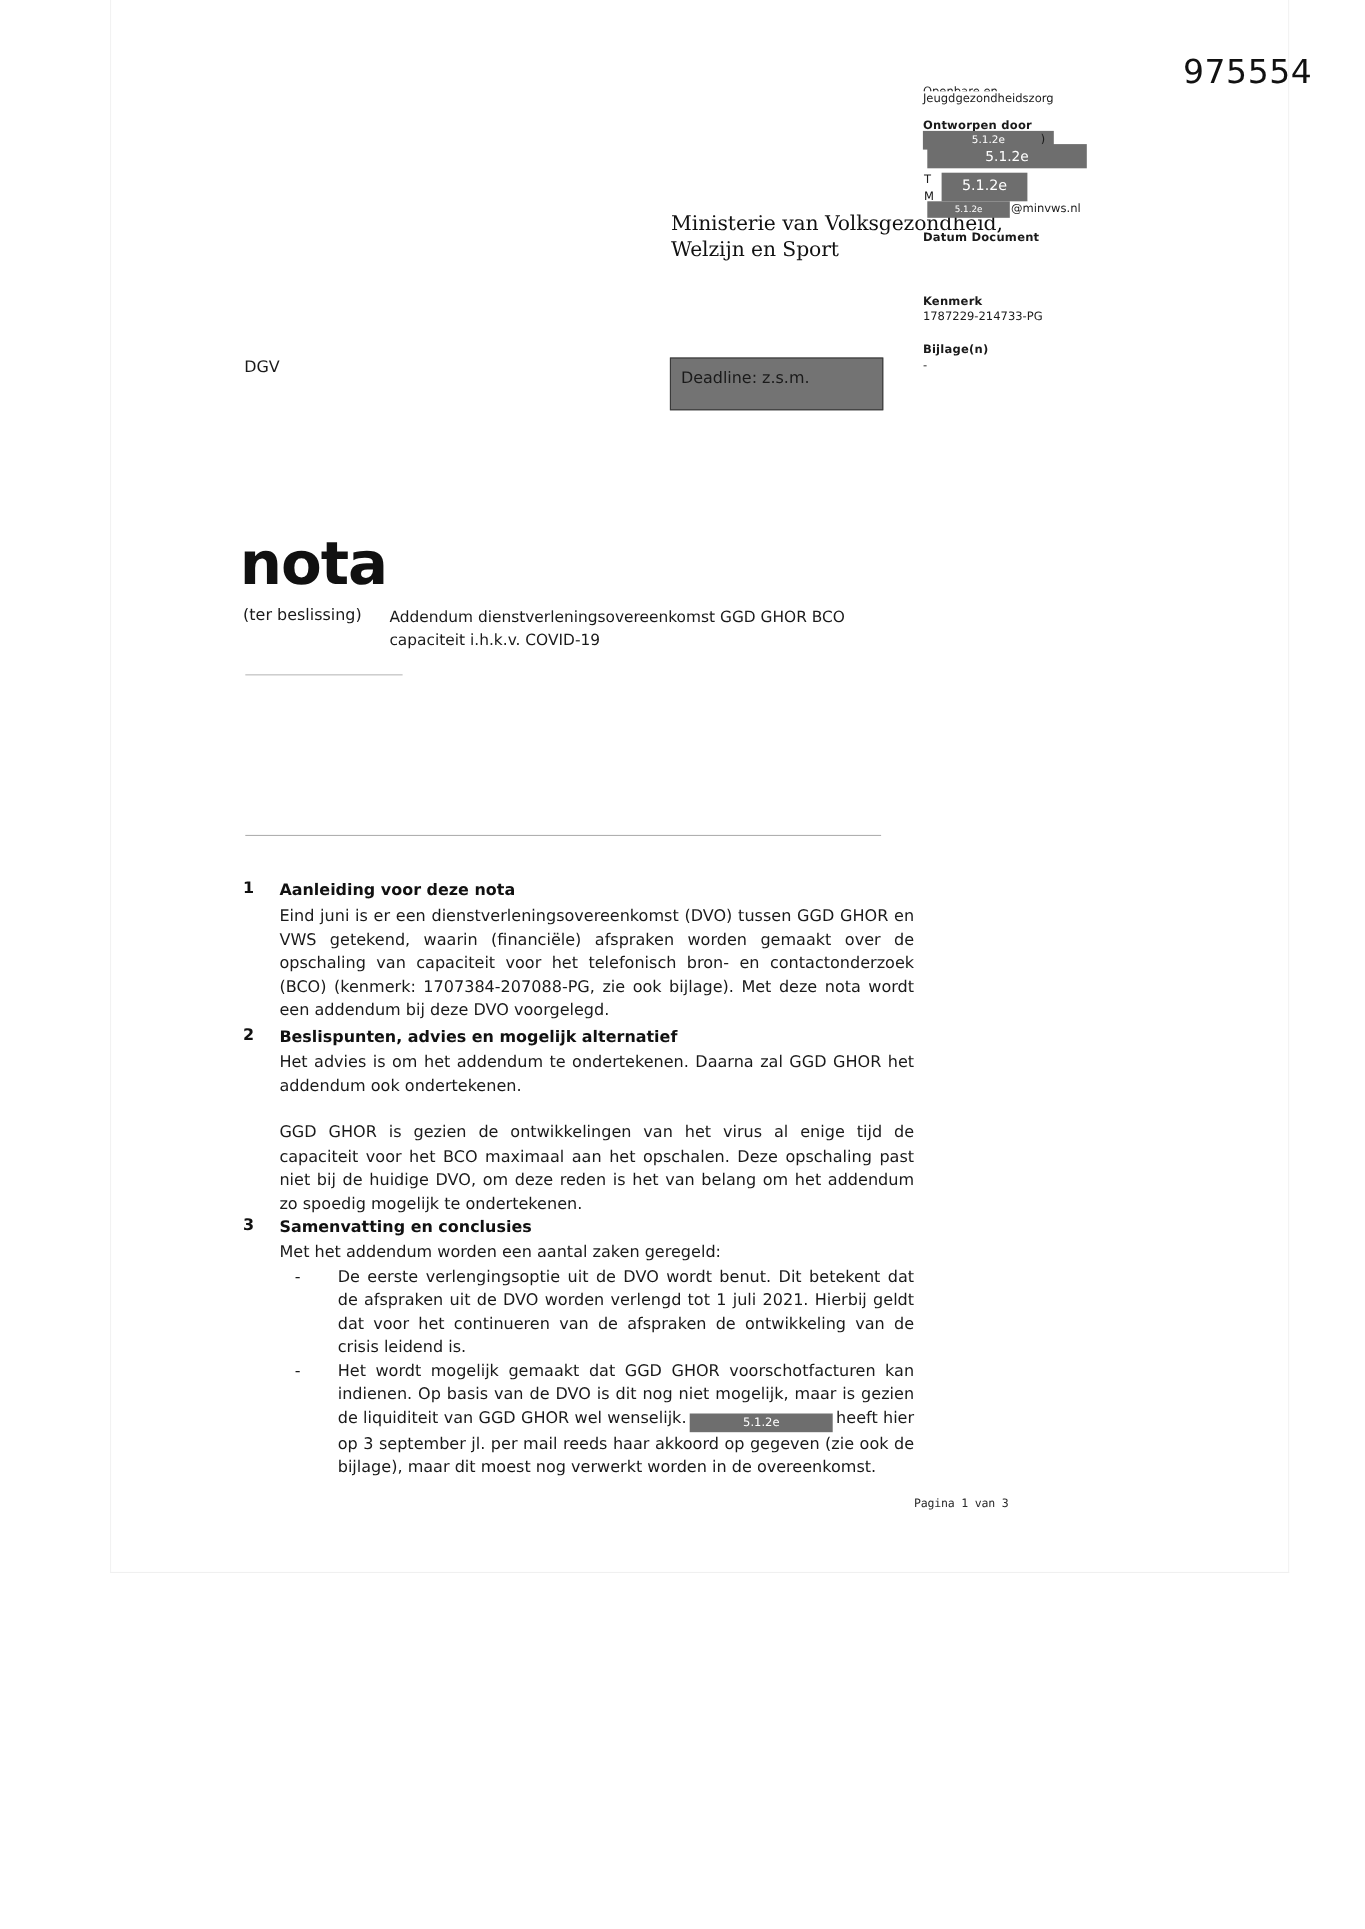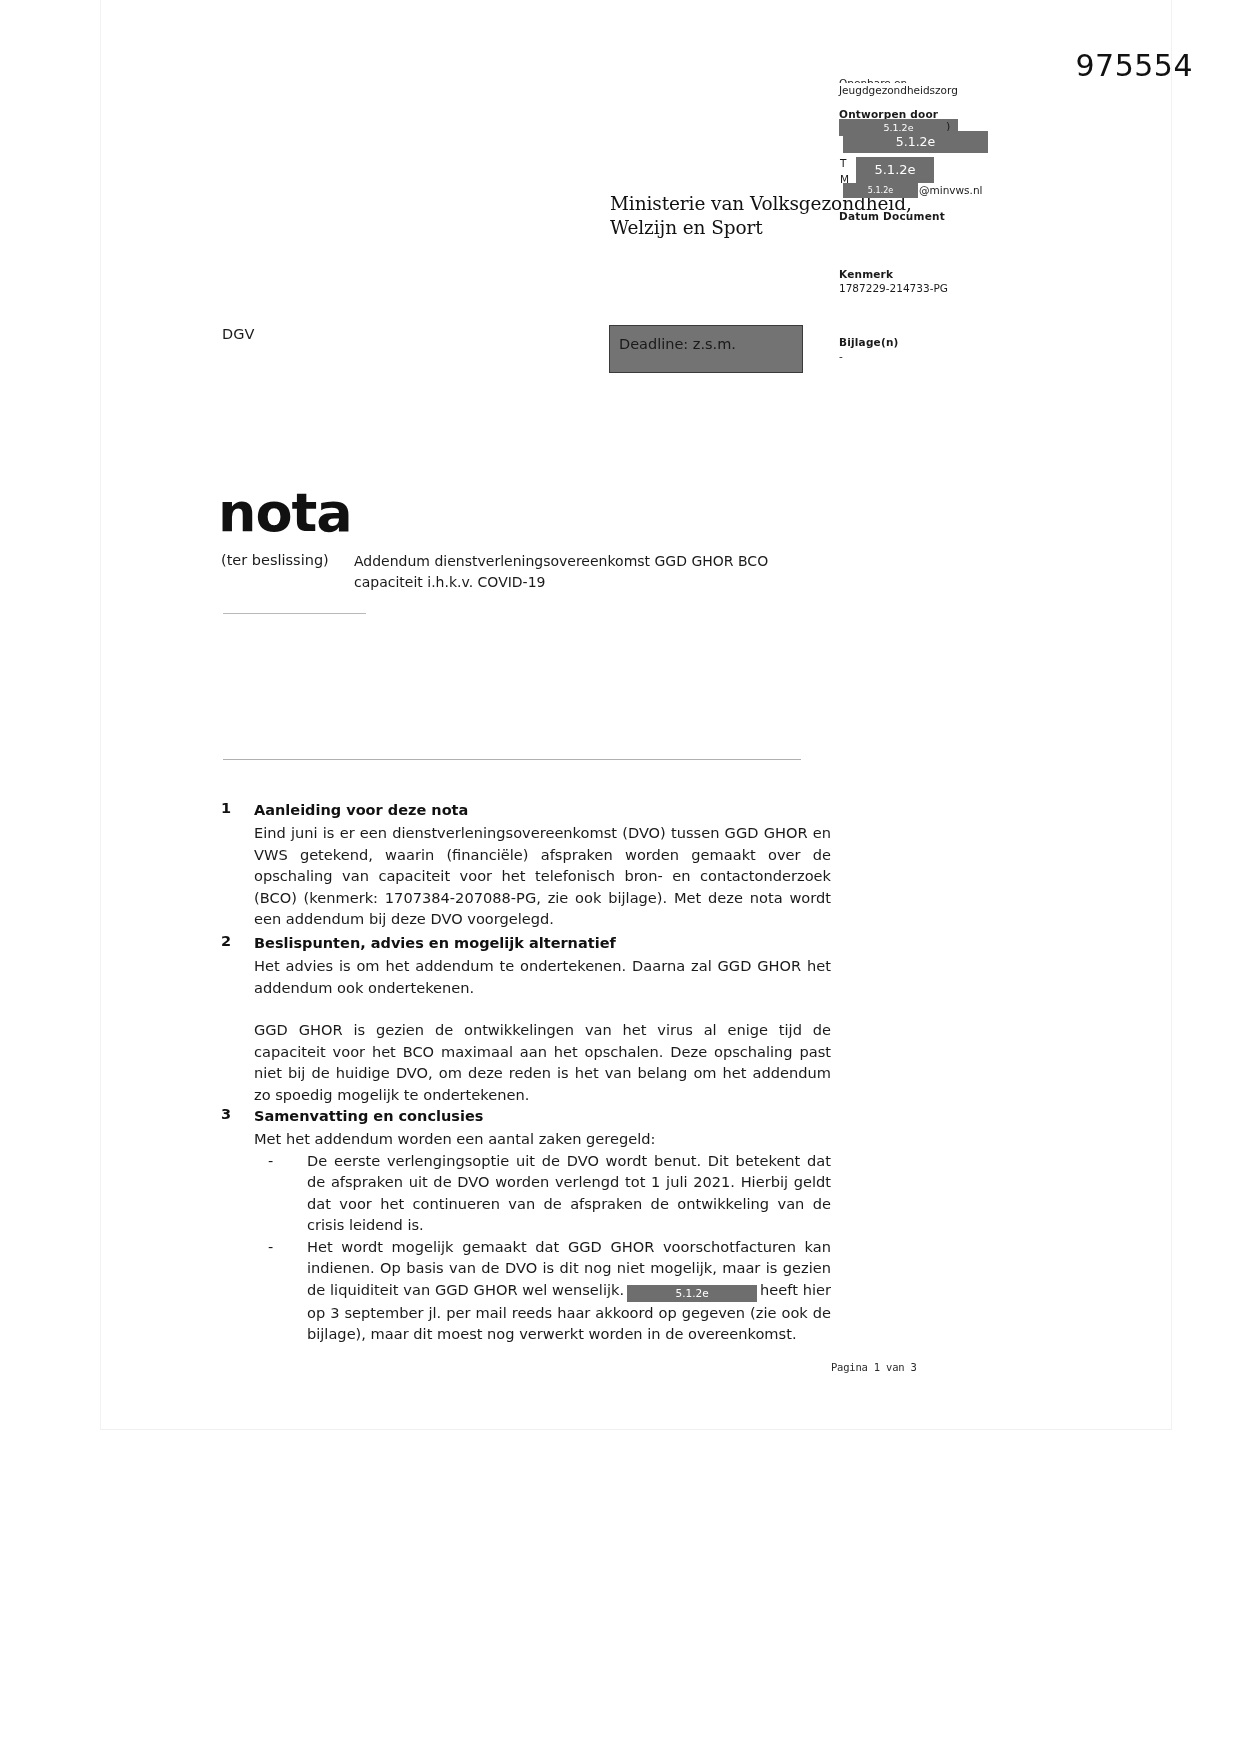--- a/index.html
+++ b/index.html
@@ -234,21 +234,21 @@
       <div class="lbl">Ontworpen door</div>
     </div>
     <div class="blk" style="margin-top:88px;">
       <div class="lbl">Datum Document</div>
       <div class="val"></div>
     </div>
     <div class="blk" style="margin-top:44px;">
       <div class="lbl">Kenmerk</div>
       <div class="val">1787229-214733-PG</div>
     </div>
-    <div class="blk" style="margin-top:40px;">
+    <div class="blk" style="margin-top:16px;">
       <div class="lbl">Bijlage(n)</div>
       <div class="val">-</div>
     </div>
   </div>
 
   <div class="redact r1">5.1.2e</div>
   <div class="paren-tail">)</div>
   <div class="redact r2">5.1.2e</div>
   <div class="tm">
     <div>T</div>

